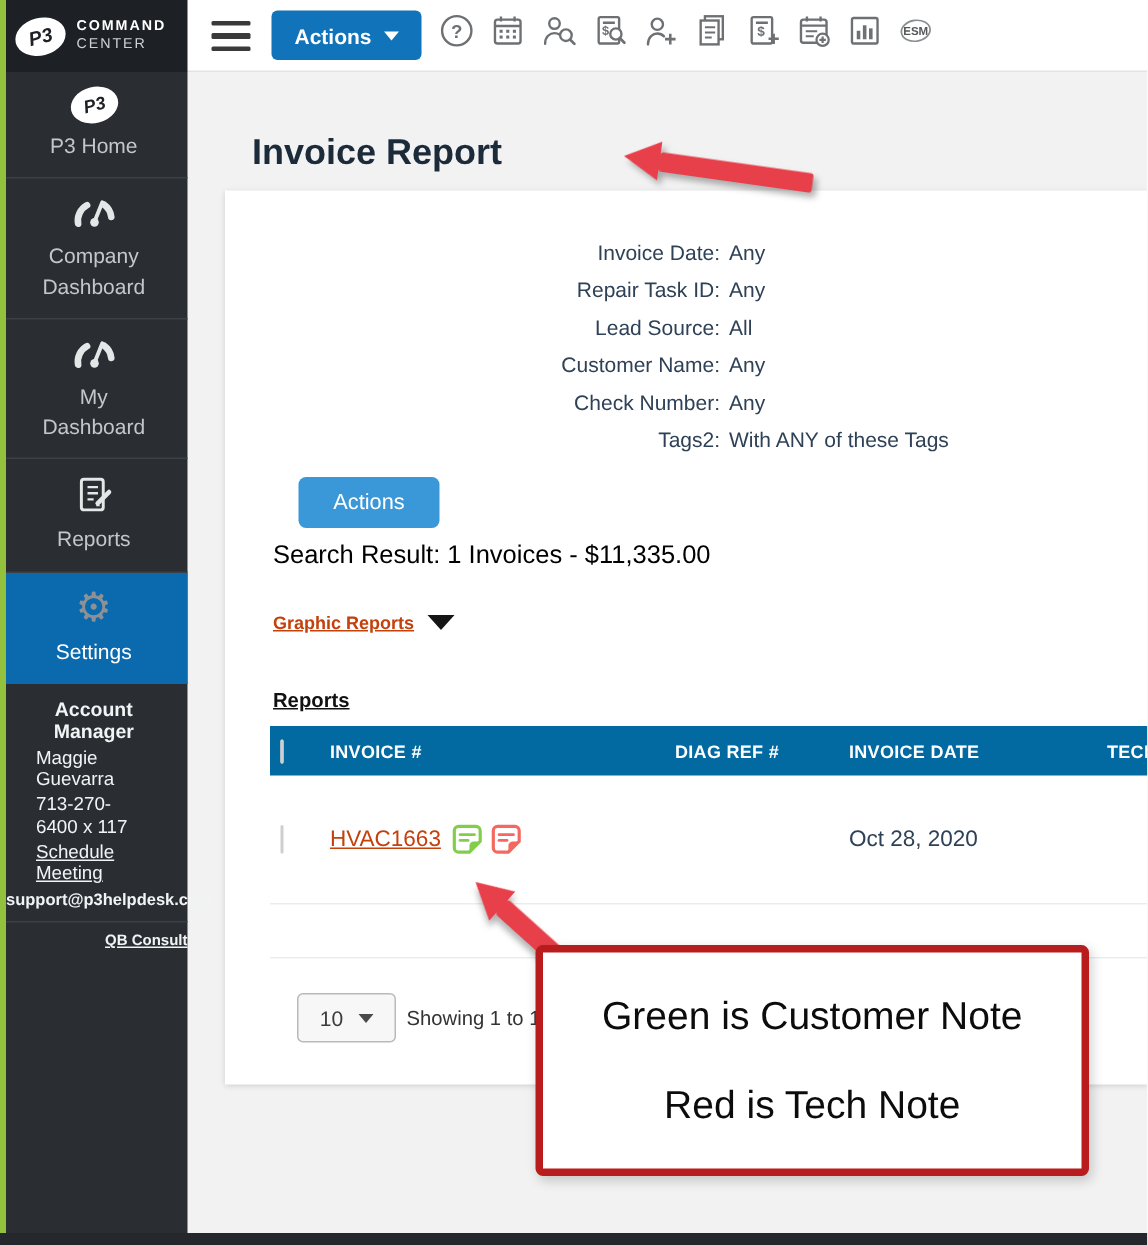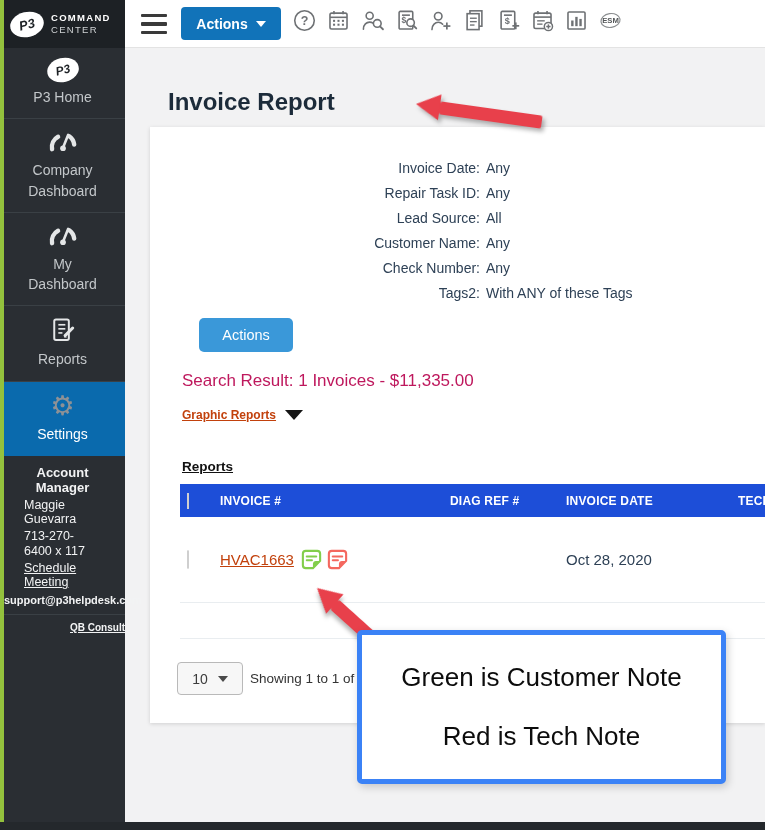--- a/index.html
+++ b/index.html
@@ -46,49 +46,49 @@
   
   .page-title { position:absolute; left:168px; top:88px; font-size:24px; color:#1c2b3a; z-index:6;text-align:center; }
   .card { position:absolute; left:150px; top:127px; width:615px; height:596px; background:#fff; box-shadow:0 1px 4px rgba(0,0,0,.14); z-index:6; }
 
   .filters { position:absolute; top:28px; left:0; right:0; }
   .f-row { display:flex; height:25px; align-items:center; font-size:14px; color:#2e4156; }
   .f-label { width:330px; text-align:right; }
   .f-value { margin-left:6px; }
 
   .content-actions { position:absolute; left:49px; top:191px; width:94px; height:34px; background:#3a98d9; border:none; border-radius:5px; color:#fff; font-size:14.5px; display:flex; align-items:center; justify-content:center; cursor:pointer; font-family:inherit; }
-  .search-result { position:absolute; left:32px; top:244px; font-size:17px; color:#be185d; }
+  .search-result { position:absolute; left:32px; top:233px; font-size:17px; color:#000000; }
   .graphic-reports { position:absolute; left:32px; top:281px; font-size:12px; font-weight:bold; color:#c2410c; text-decoration:underline; cursor:pointer; display:flex; align-items:center; gap:9px; }
   .gr-caret { width:0; height:0; border-left:9px solid transparent; border-right:9px solid transparent; border-top:10px solid #151515; }
   .reports-link { position:absolute; left:32px; top:332px; font-size:13.5px; font-weight:bold; color:#111; text-decoration:underline; cursor:pointer; }
 
   .report-table { position:absolute; left:30px; top:357px; width:585px; }
-  .t-head { display:grid; grid-template-columns:40px 230px 116px 172px 1fr; background:#1d4ed8; height:33px; align-items:center; color:#fff; font-size:12px; font-weight:bold; letter-spacing:.2px; overflow:hidden; white-space:nowrap; }
+  .t-head { display:grid; grid-template-columns:40px 230px 116px 172px 1fr; background:#0369a1; height:33px; align-items:center; color:#fff; font-size:12px; font-weight:bold; letter-spacing:.2px; overflow:hidden; white-space:nowrap; }
   .t-row { display:grid; grid-template-columns:40px 230px 116px 172px 1fr; height:86px; align-items:center; border-bottom:1px solid #e9edf0; font-size:15px; color:#2e4156; }
   .cb { width:18px; height:18px; background:#fdfdfd; border:1px solid #cfcfcf; border-radius:2px; margin-left:7px; cursor:pointer; }
   .invoice-cell { display:flex; align-items:center; gap:3px; }
   .invoice-link { color:#c2410c; text-decoration:underline; cursor:pointer; margin-right:3px; }
   .note-icon { cursor:pointer; display:flex; }
   .divider2 { position:absolute; left:30px; right:0; top:511px; border-top:1px solid #e9edf0; }
 
-  .pagination { position:absolute; left:27px; top:535px; display:flex; align-items:center; gap:7px; }
+  .pagination { position:absolute; left:48px; top:535px; display:flex; align-items:center; gap:7px; }
   .page-size { width:66px; height:33px; background:#f7f7f7; border:1px solid #b9b9b9; border-radius:4px; display:flex; align-items:center; justify-content:center; gap:10px; font-size:14px; color:#3c3c3c; cursor:pointer; }
   .ps-caret { width:0; height:0; border-left:5px solid transparent; border-right:5px solid transparent; border-top:6px solid #4a4a4a; }
   .showing { font-size:13.5px; color:#333; }
 
   
   .red-arrow { position:absolute; display:flex; align-items:center; transform-origin:left center; filter:drop-shadow(3px 3px 2px rgba(0,0,0,.3)); z-index:29; }
   .ra-head { width:0; height:0; border-top:13px solid transparent; border-bottom:13px solid transparent; border-right:24px solid #e8404b; }
   .ra-bar { height:13px; background:#e8404b; border-radius:2px; }
   .arrow-title { left:416px; top:91px; transform:rotate(8deg); z-index:8; }
   .arrow-title .ra-bar { width:103px; }
   .arrow-notes { left:317px; top:575px; transform:rotate(42deg); }
   .arrow-notes .ra-bar { width:70px; }
 
-  .note-box { position:absolute; left:357px; top:630px; width:369px; height:154px; background:#fff; border:5px solid #3b82f6; border-radius:5px; z-index:30; display:flex; flex-direction:column; justify-content:space-evenly; align-items:center; box-shadow:2px 3px 8px rgba(0,0,0,.18); }
+  .note-box { position:absolute; left:357px; top:630px; width:369px; height:154px; background:#fff; border:5px solid #b91c1c; border-radius:5px; z-index:30; display:flex; flex-direction:column; justify-content:space-evenly; align-items:center; box-shadow:2px 3px 8px rgba(0,0,0,.18); }
   .note-box div { font-size:26px; color:#0c0c0c; }
 
   svg { display:block; }
 </style>
 </head>
 <body>
 
 <div class="page">
 
   <div class="topbar">

